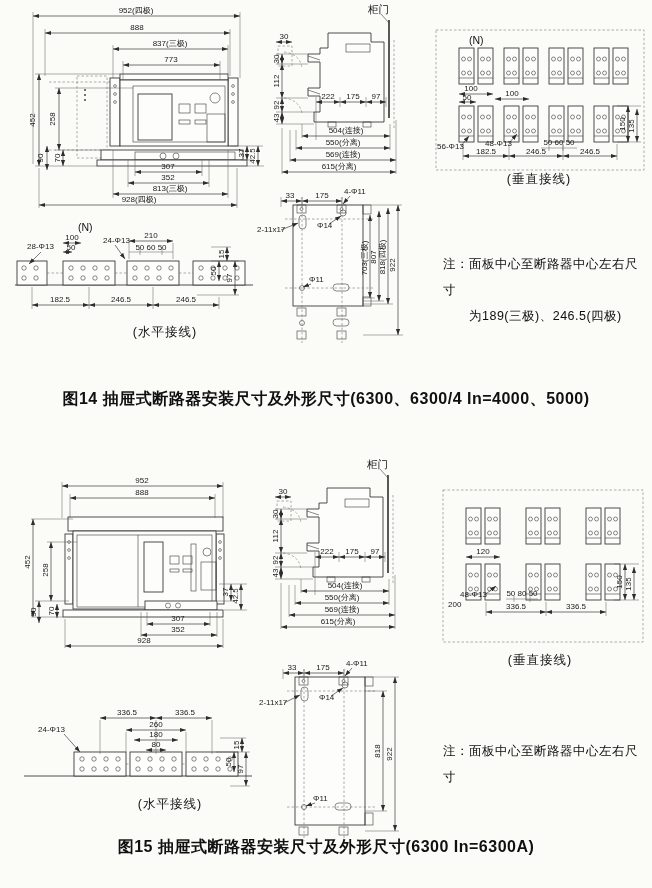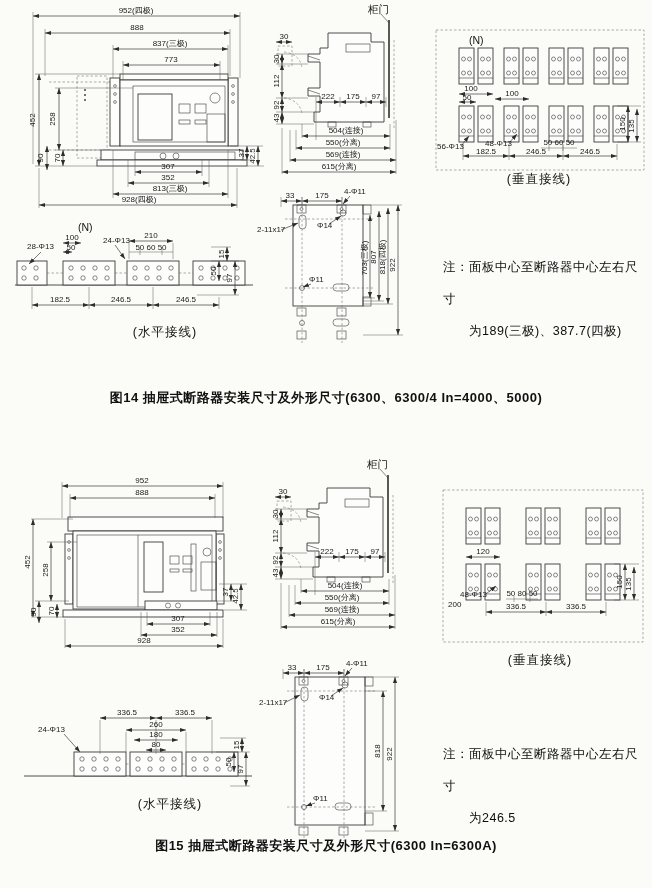--- a/index.html
+++ b/index.html
@@ -12,22 +12,22 @@
   .cap{font-size:12.5px;fill:#111;letter-spacing:1px}
   .ln{fill:none;stroke:#3a3a3a;stroke-width:0.9}
   .fw{fill:#fdfdfb;stroke:#3a3a3a;stroke-width:0.9}
   .tn{fill:none;stroke:#3a3a3a;stroke-width:0.6}
   .ext{stroke:#5a5a5a;stroke-width:0.5;fill:none}
   .dsh{fill:none;stroke:#6a6a6a;stroke-width:0.55;stroke-dasharray:2.5 2}
   .dim{stroke:#2d2d2d;stroke-width:0.65;fill:none;
        marker-start:url(#arw);marker-end:url(#arw)}
   .dml{stroke:#2d2d2d;stroke-width:0.65;fill:none;marker-end:url(#arw)}
   .fig-caption{position:absolute;left:0;width:100%;text-align:center;
-               font-size:13px;font-weight:600;color:#101010;letter-spacing:0.5px}
-  .note{position:absolute;font-size:12.5px;line-height:32px;color:#0d0d0d;letter-spacing:0.5px}
+               font-size:16px;font-weight:600;color:#101010;letter-spacing:0.5px}
+  .note{position:absolute;font-size:12.5px;line-height:26px;color:#0d0d0d;letter-spacing:0.5px}
   .note-indent{padding-left:26px}
 </style>
 </head>
 <body>
 
 <svg width="0" height="0" style="position:absolute">
   <defs>
     <marker id="arw" viewBox="0 0 10 10" refX="10" refY="5" markerWidth="6" markerHeight="6" markerUnits="userSpaceOnUse" orient="auto-start-reverse">
       <path d="M0,1.5 L10,5 L0,8.5 Z" fill="#2d2d2d"></path>
     </marker>
@@ -360,21 +360,21 @@
   <text x="62" y="45" class="dt">Φ14</text>
   <text x="54" y="99" class="dt">Φ11</text>
   <text transform="rotate(-90 112 75)" x="112" y="75" text-anchor="middle" class="dt">703(三极)</text>
   <text transform="rotate(-90 121 74)" x="121" y="74" text-anchor="middle" class="dt">807</text>
   <text transform="rotate(-90 130 74)" x="130" y="74" text-anchor="middle" class="dt">818(四极)</text>
   <text transform="rotate(-90 140 82)" x="140" y="82" text-anchor="middle" class="dt">922</text>
 </svg>
 
 <div class="note" style="left:443px;top:251px;width:205px">
   <div><span>注：</span><span>面板中心至断路器中心左右尺寸</span></div>
-  <div class="note-indent">为189(三极)、387.7(四极)</div>
+  <div class="note-indent">为189(三极)、246.5(四极)</div>
 </div>
 
 <div class="fig-caption" style="top:389px">图14 抽屉式断路器安装尺寸及外形尺寸(6300、6300/4 In=4000、5000)</div>
 
 <svg class="view" style="left:25px;top:462px" width="252" height="200" viewBox="0 0 252 200">
   <g>
     <rect x="43" y="55" width="155" height="14" class="fw"></rect>
     <rect x="40" y="72" width="8" height="70" class="fw"></rect>
     <rect x="191" y="72" width="8" height="70" class="fw"></rect>
     <rect x="48" y="69" width="143" height="78" class="fw"></rect>
@@ -620,16 +620,15 @@
   <text x="89" y="11" class="dt">4-Φ11</text>
   <text x="2" y="50" class="dt">2-11x17</text>
   <text x="62" y="45" class="dt">Φ14</text>
   <text x="56" y="146" class="dt">Φ11</text>
   <text transform="rotate(-90 123 96)" x="123" y="96" text-anchor="middle" class="dt">818</text>
   <text transform="rotate(-90 135 99)" x="135" y="99" text-anchor="middle" class="dt">922</text>
 </svg>
 
 <div class="note" style="left:443px;top:738px;width:205px">
   <div><span>注：</span><span>面板中心至断路器中心左右尺寸</span></div>
-  <div class="note-indent">为246.5</div>
 </div>
 
 <div class="fig-caption" style="top:837px">图15 抽屉式断路器安装尺寸及外形尺寸(6300  In=6300A)</div>
 
 </body></html>

